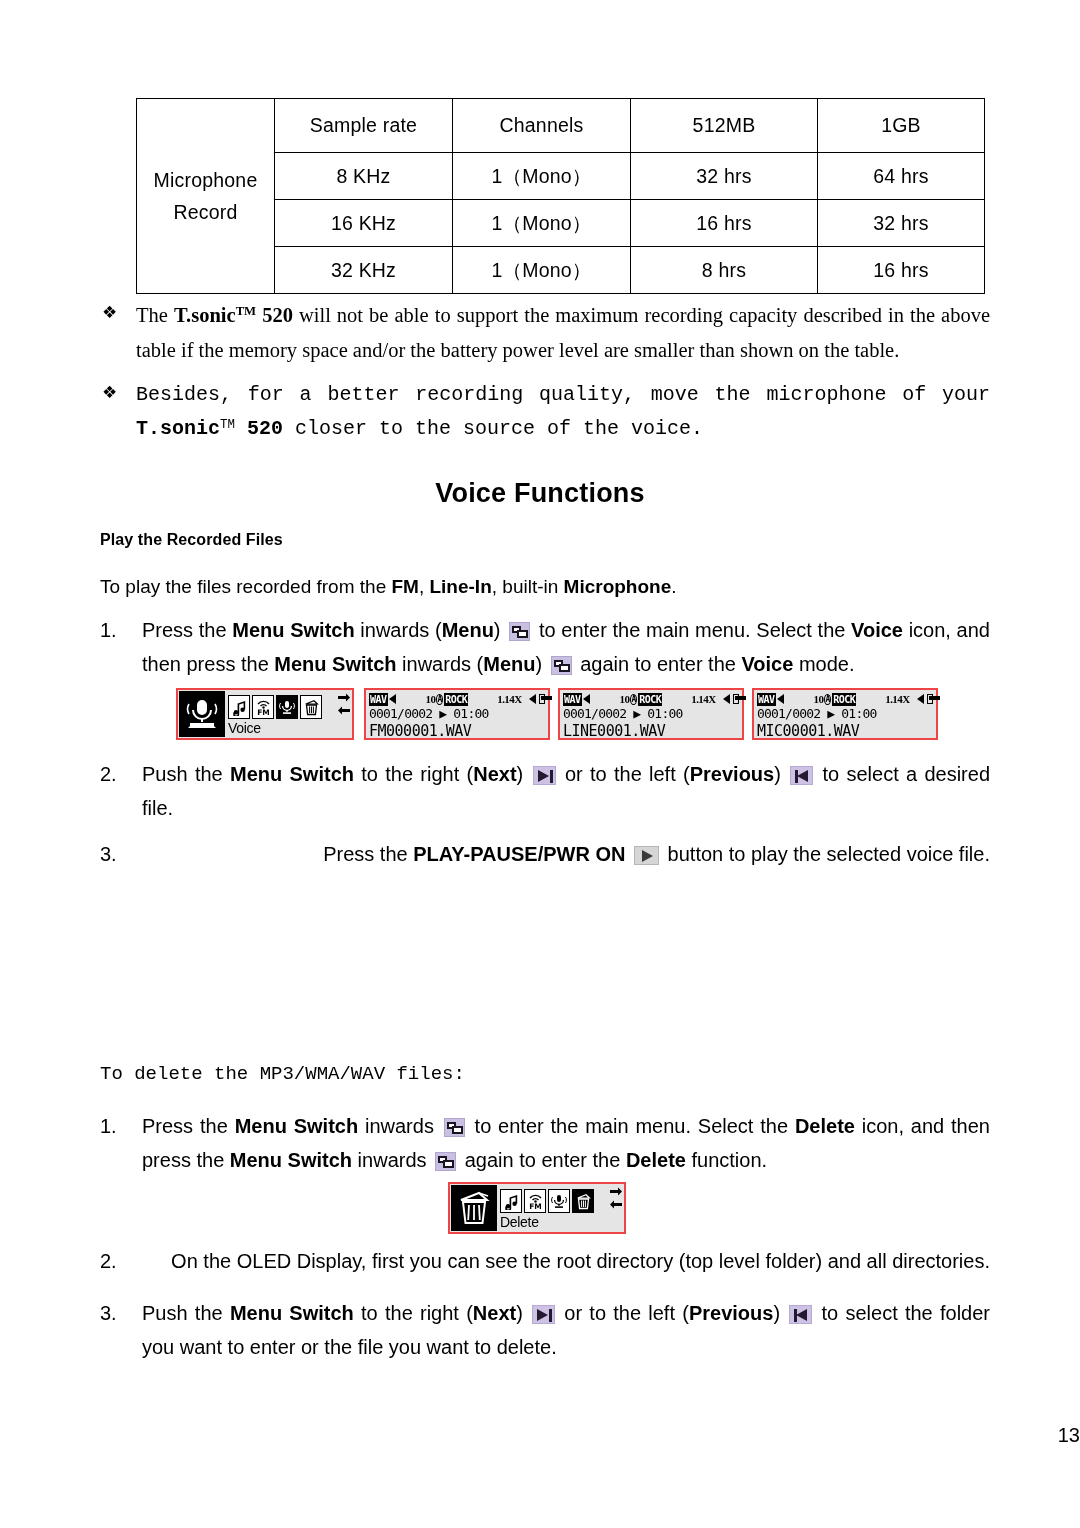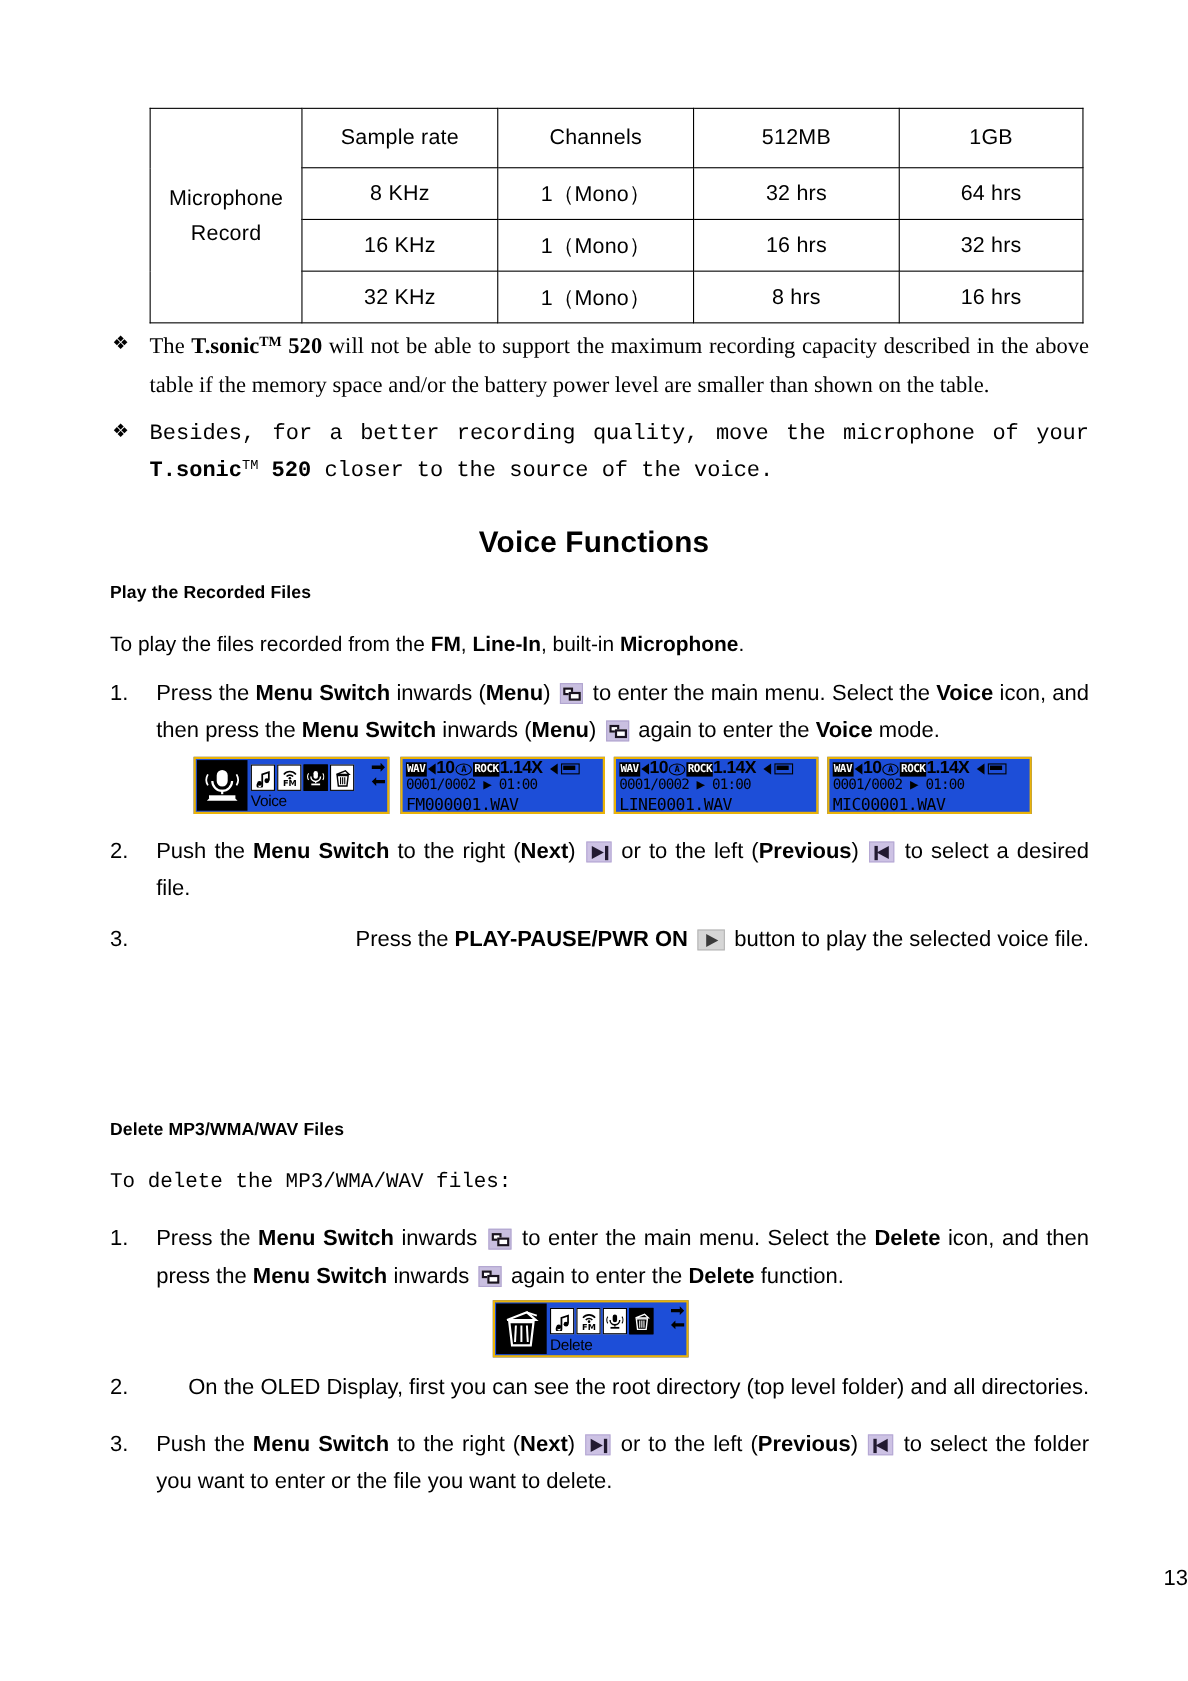--- a/index.html
+++ b/index.html
@@ -206,22 +206,22 @@
   }
 
   
   .oled-row {
     position: absolute;
     display: flex;
     align-items: flex-start;
   }
 
   .oled {
-    border: 2px solid #eab308;
-    background: #1d4ed8;
+    border: 2px solid #ef4444;
+    background: #e5e5e5;
     position: relative;
     font-family: "DejaVu Sans Mono", monospace;
   }
 
   
   .oled-menu {
     width: 178px;
     height: 52px;
     display: flex;
     align-items: stretch;
@@ -297,24 +297,25 @@
     background: #000;
     color: #fff;
     font-family: "DejaVu Sans Mono", monospace;
     font-size: 10px;
     font-weight: bold;
     padding: 1px 1px;
     letter-spacing: -0.5px;
     line-height: 1.1;
   }
   .ol-plain {
-    font-family: Liberation Sans, sans-serif;
-    font-size: 16px;
+    font-family: Liberation Serif, serif;
+    font-size: 11px;
     font-weight: bold;
     letter-spacing: -0.6px;
+    padding-left: 29px;
   }
   .ol-line2 {
     font-family: "DejaVu Sans Mono", monospace;
     font-size: 13px;
     letter-spacing: -0.8px;
     line-height: 1.25;
     white-space: nowrap;
   }
   .ol-line3 {
     font-family: "DejaVu Sans Mono", monospace;
@@ -547,21 +548,20 @@
   <div class="step" style="top:758px;">
     <div class="num">2.</div>
     <div class="body"><span>Push the </span><b>Menu Switch</b><span> to the right (</span><b>Next</b><span>) </span><span class="ic ic-arrow ic-next"><span class="tri"></span><span class="bar"></span></span><span> or to the left (</span><b>Previous</b><span>) </span><span class="ic ic-arrow ic-prev"><span class="tri"></span><span class="bar"></span></span><span> to select a desired file.</span></div>
   </div>
 
   <div class="step" style="top:838px;">
     <div class="num">3.</div>
     <div class="body nj"><span>Press the </span><b>PLAY-PAUSE/PWR ON</b><span> </span><span class="ic ic-play"><span class="tri"></span></span><span> button to play the selected voice file.</span></div>
   </div>
 
-  <div class="sub-title" style="top:1019px;">Delete MP3/WMA/WAV Files</div>
   <div class="intro-line-serif" style="top:1063px;">To delete the MP3/WMA/WAV files:</div>
 
   <div class="step" style="top:1110px;">
     <div class="num">1.</div>
     <div class="body"><span>Press the </span><b>Menu Switch</b><span> inwards </span><span class="ic ic-menu"><span class="r1"></span><span class="r2"></span></span><span> to enter the main menu. Select the </span><b>Delete</b><span> icon, and then press the </span><b>Menu Switch</b><span> inwards </span><span class="ic ic-menu"><span class="r1"></span><span class="r2"></span></span><span> again to enter the </span><b>Delete</b><span> function.</span></div>
   </div>
 
   <div class="oled-row" style="left:448px; top:1182px;">
     <div class="oled oled-menu">
       <div class="big-icon">

